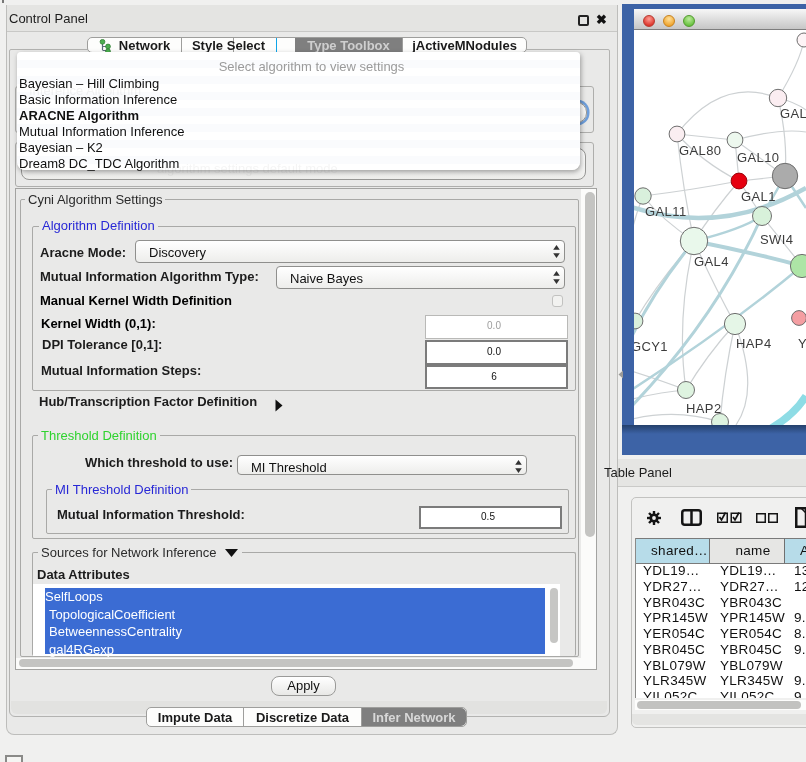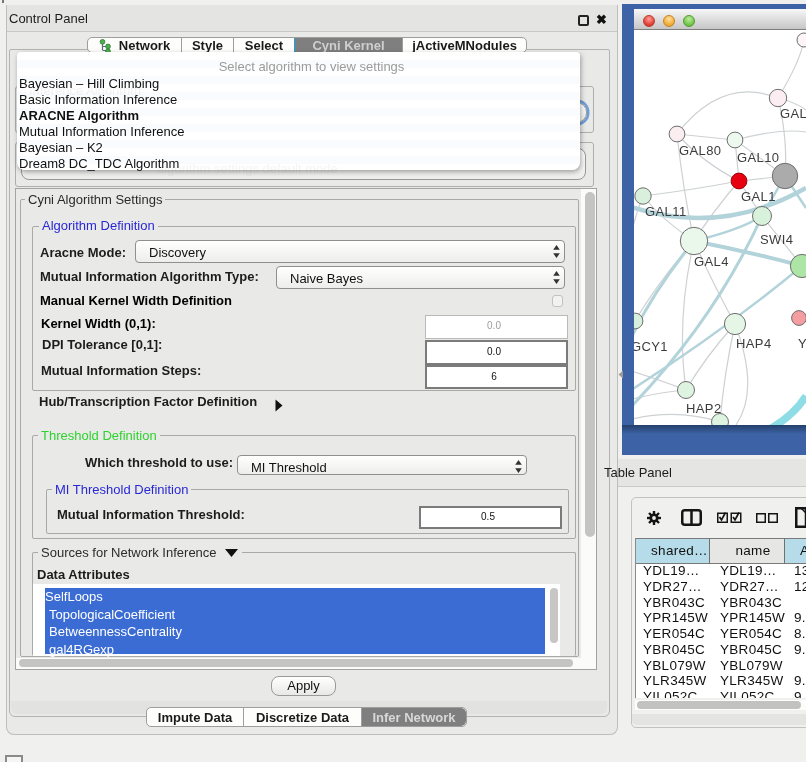--- a/index.html
+++ b/index.html
@@ -38,25 +38,25 @@
         <path d="M3.5,3 L3.5,11 M3.5,7.5 L8.5,7.5 M3.5,11.5 L8.5,11.5" fill="none" stroke="#5a6b7a" stroke-width="1.2"></path>
         <circle cx="3.5" cy="2.8" r="2.4" fill="#4caf50" stroke="#2e7d32" stroke-width="0.8"></circle>
         <circle cx="9" cy="7.5" r="2.4" fill="#4caf50" stroke="#2e7d32" stroke-width="0.8"></circle>
         <circle cx="9" cy="12.2" r="2.4" fill="#4caf50" stroke="#2e7d32" stroke-width="0.8"></circle>
       </svg>
       <span style="left:10px;">Network</span>
     </div>
     <div class="seg" style="left:94px;width:51px;border-right:1px solid #9e9e9c;">
         <span>Style</span>
       </div>
-    <div class="seg" style="left:146px;width:60px;border-right:1px solid #0ea5e9;">
+    <div class="seg" style="left:128px;width:60px;border-right:1px solid #0ea5e9;">
         <span>Select</span>
       </div>
     <div class="seg" style="left:207px;width:107px;background:#7f7f7f;border-right:1px solid #9e9e9c;">
-      <span style="color:#cfcfcf;">Cyni Kernel</span>
+      <span style="color:#cfcfcf;">Type Toolbox</span>
       </div>
     <div class="seg" style="left:315px;width:123px;border-radius:0 5px 5px 0;">
         <span>jActiveMNodules</span>
       </div>
   </div>
 
   <div class="abs" style="left:8px;top:81px;width:577px;height:45px;background:#e9e9e8;border:1px solid #aeaeac;border-radius:3px;"></div>
   <div class="abs" style="left:8px;top:137px;width:577px;height:43px;background:#e9e9e8;border:1px solid #aeaeac;border-radius:3px;"></div>
 
   <div class="abs" style="left:14px;top:97px;width:566px;height:21px;border-radius:10px;box-sizing:border-box;

